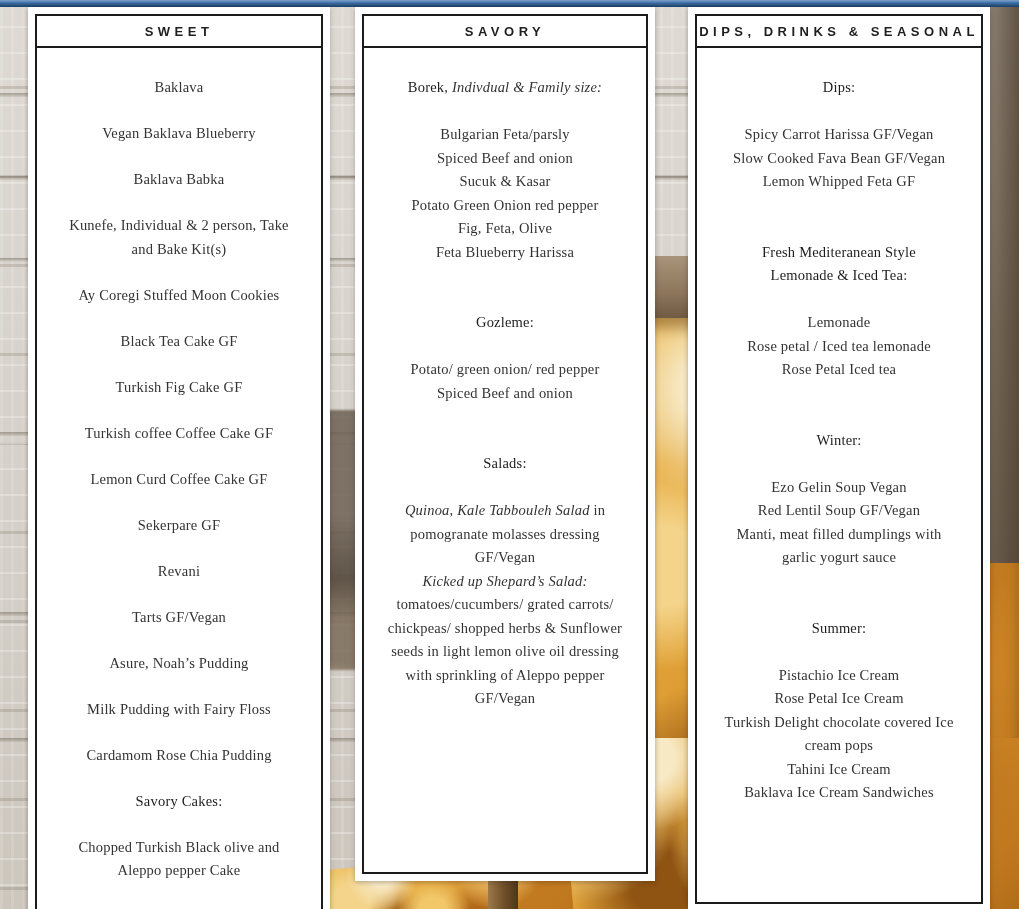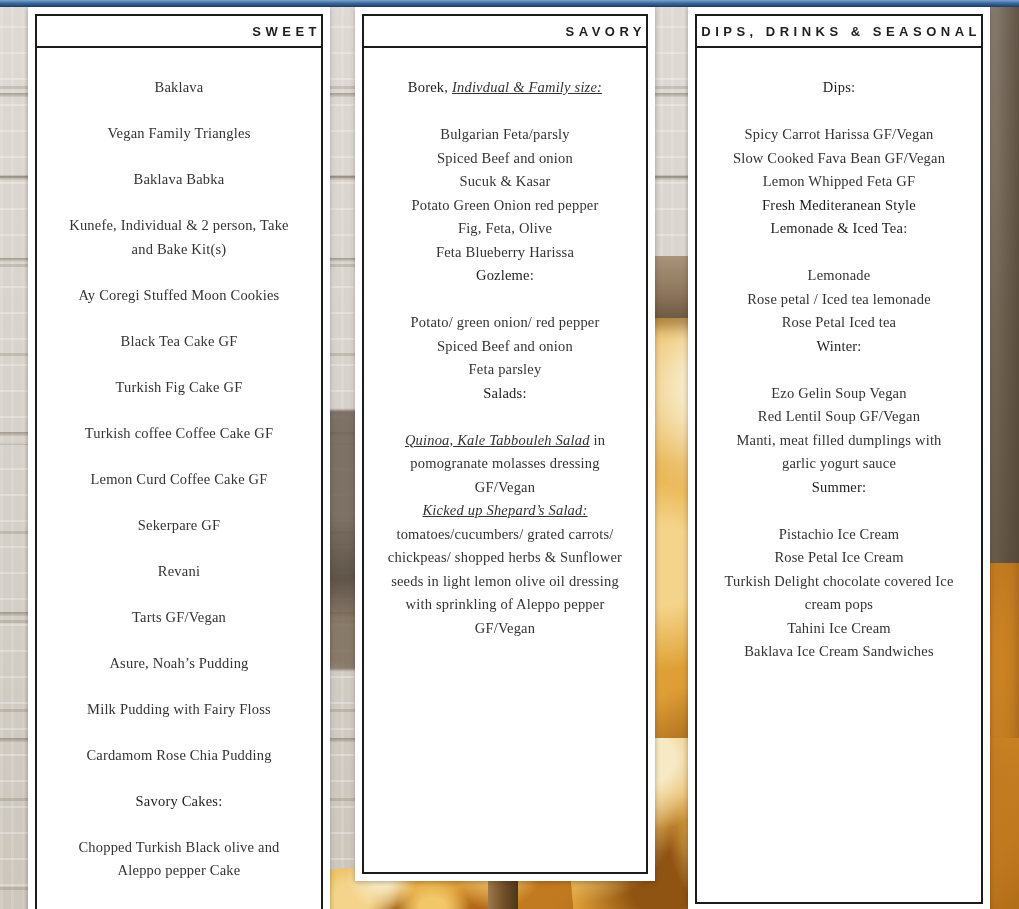--- a/index.html
+++ b/index.html
@@ -40,30 +40,30 @@
   .bg-pastry-corner{left:312px;top:860px;width:260px;height:80px;z-index:1;transform:rotate(-5deg);}
   .bg-strip-bronze{left:488px;top:738px;width:30px;bottom:0;z-index:2;
     background:linear-gradient(90deg,#9c7a4b 0%,#6f4e28 55%,#4f351a 100%);}
   .bg-gap-brown{left:640px;top:256px;width:60px;height:66px;z-index:1;
     background:linear-gradient(180deg,#a8947a 0%,#8d765c 55%,#6b563f 100%);}
 
   
   .card{position:absolute;z-index:10;background:#fff;padding:7px;box-sizing:border-box;
         box-shadow:0 1px 5px rgba(40,30,20,.35);}
   .card-frame{border:2px solid #1b1b1b;height:100%;box-sizing:border-box;background:#fff;}
-  .card-header{border-bottom:2px solid #1b1b1b;text-align:right;padding:8px 0 7px;
+  .card-header{border-bottom:2px solid #1b1b1b;text-align:center;padding:8px 0 7px;
         font-family:"Liberation Sans",sans-serif;font-size:13px;font-weight:600;
         letter-spacing:4.5px;color:#1f1f1f;white-space:nowrap;}
   .card-body{padding:28px 14px 28px;text-align:center;font-size:14.5px;line-height:23.5px;
         color:#333;letter-spacing:.2px;}
   .card-body b{font-weight:400;color:#1d1d1d;}
-  .card-body i{font-style:italic;text-decoration:underline;}
+  .card-body i{font-style:italic;}
   .blk.item{margin-bottom:22.5px;}
   .blk.head{margin-bottom:23.5px;}
-  .blk.gap-section{}
+  .blk.gap-section{margin-top:47px;}
   #card-sweet {left:28px; top:7px;width:302px;height:940px;}
   #card-savory{left:355px;top:7px;width:300px;height:874px;}
   #card-dips  {left:688px;top:7px;width:302px;height:904px;}
 </style>
 </head>
 <body>
 
 <div class="bg bg-wood"></div>
 <div class="seam" style="top:93px"></div>
 <div class="seam" style="top:176px"></div>
@@ -81,21 +81,21 @@
 <div class="bg bg-blue-strip"></div>
 
 <div class="card" id="card-sweet">
   <div class="card-frame">
     <div class="card-header">SWEET</div>
     <div class="card-body">
         <div class="blk item">
           <div class="ln"><span>Baklava</span></div>
         </div>
         <div class="blk item">
-          <div class="ln"><span>Vegan Family Triangles</span></div>
+          <div class="ln"><span>Vegan Baklava Blueberry</span></div>
         </div>
         <div class="blk item">
           <div class="ln"><span>Baklava Babka</span></div>
         </div>
         <div class="blk item">
           <div class="ln"><span>Kunefe, Individual &amp; 2 person, Take</span></div>
           <div class="ln"><span>and Bake Kit(s)</span></div>
         </div>
         <div class="blk item">
           <div class="ln"><span>Ay Coregi Stuffed Moon Cookies</span></div>
@@ -168,23 +168,20 @@
         </div>
         <div class="blk head gap-section">
           <div class="ln"><b>Gozleme</b><span>:</span></div>
         </div>
         <div class="blk line">
           <div class="ln"><span>Potato/ green onion/ red pepper</span></div>
         </div>
         <div class="blk line">
           <div class="ln"><span>Spiced Beef and onion</span></div>
         </div>
-        <div class="blk line">
-          <div class="ln"><span>Feta parsley</span></div>
-        </div>
         <div class="blk head gap-section">
           <div class="ln"><b>Salads:</b></div>
         </div>
         <div class="blk line">
           <div class="ln"><i>Quinoa, Kale Tabbouleh Salad</i><span> in</span></div>
         </div>
         <div class="blk line">
           <div class="ln"><span>pomogranate molasses dressing</span></div>
         </div>
         <div class="blk line">

